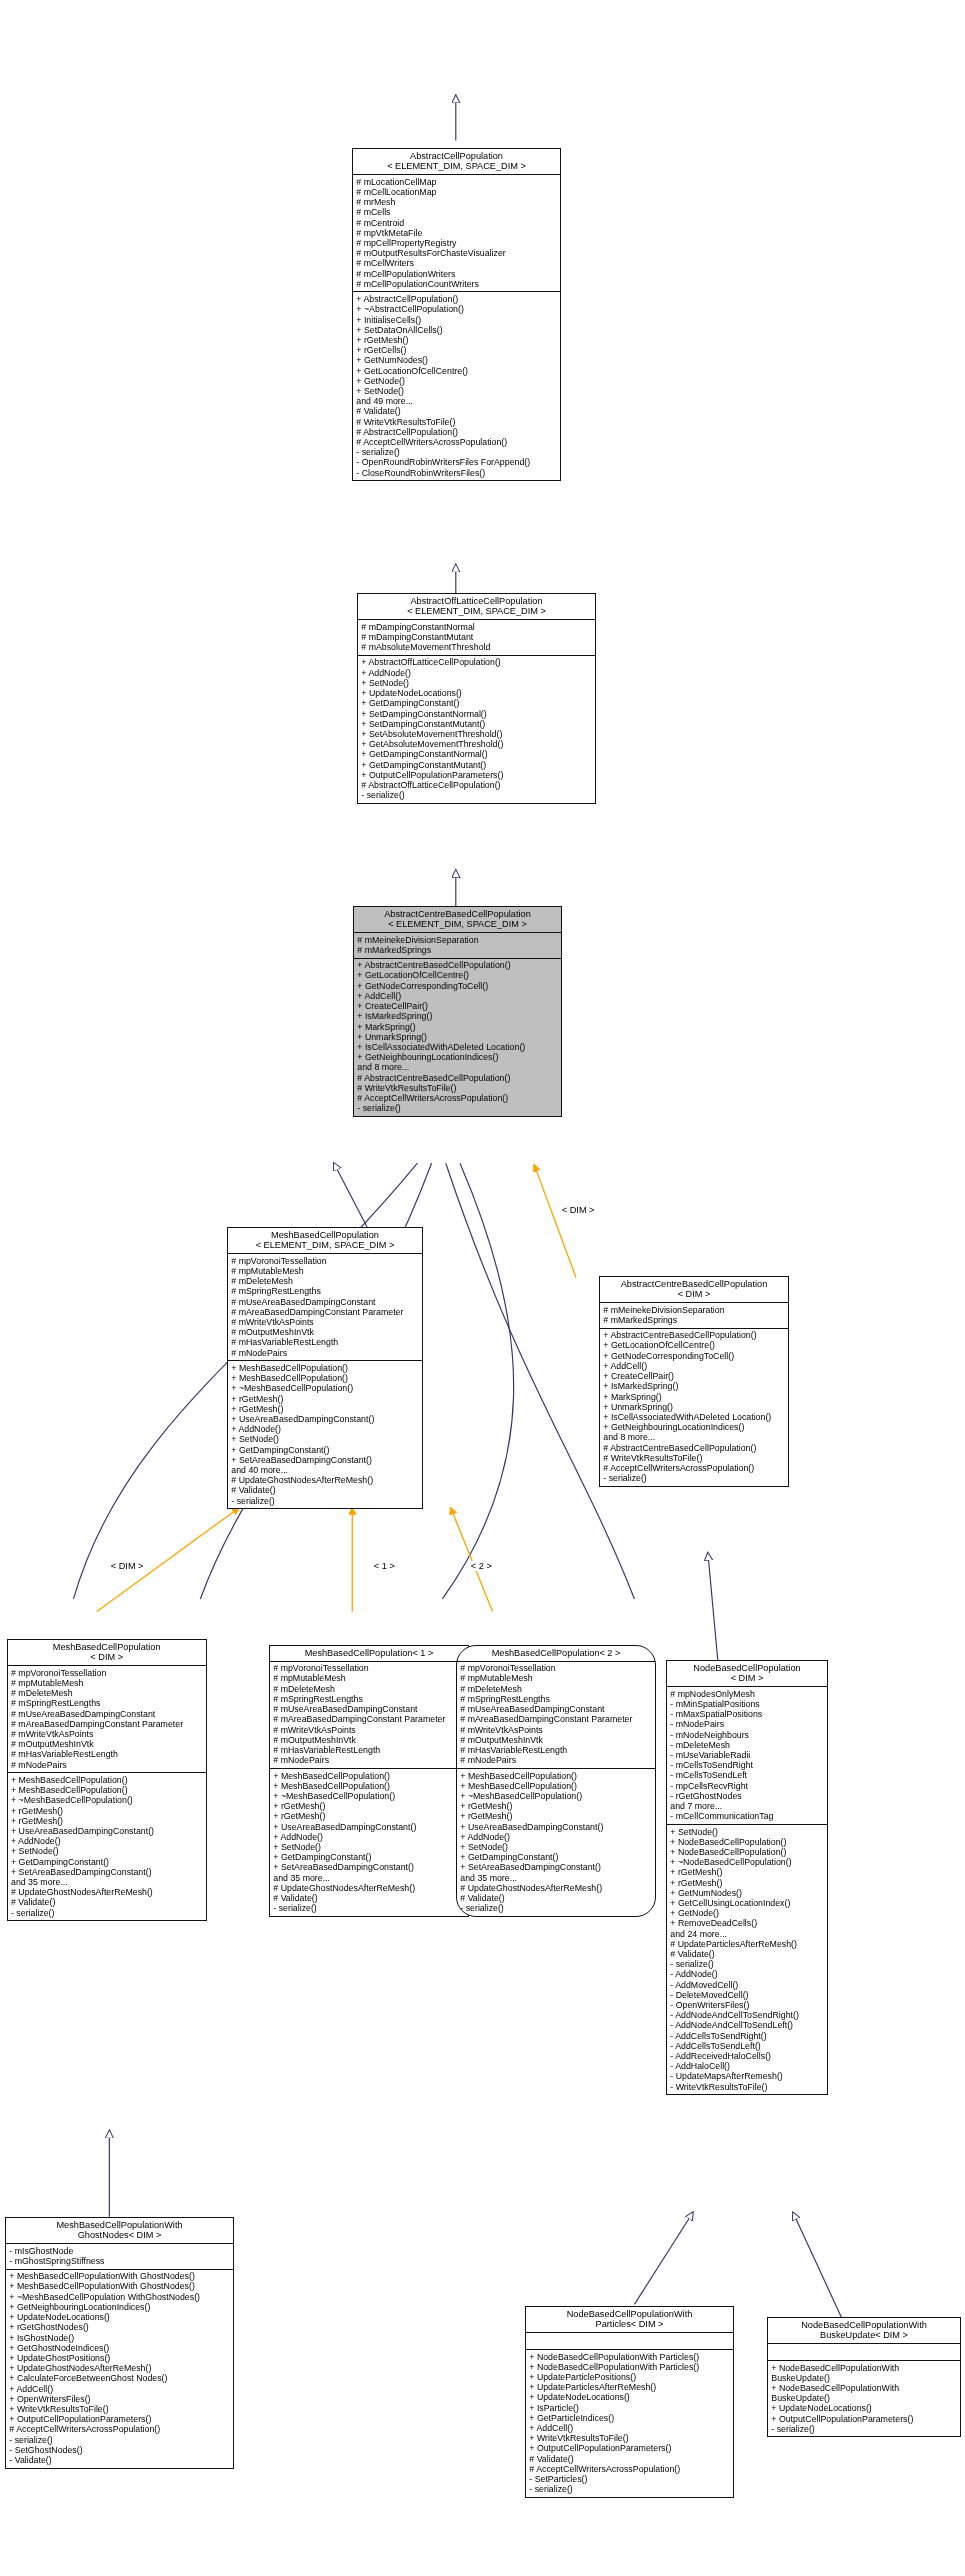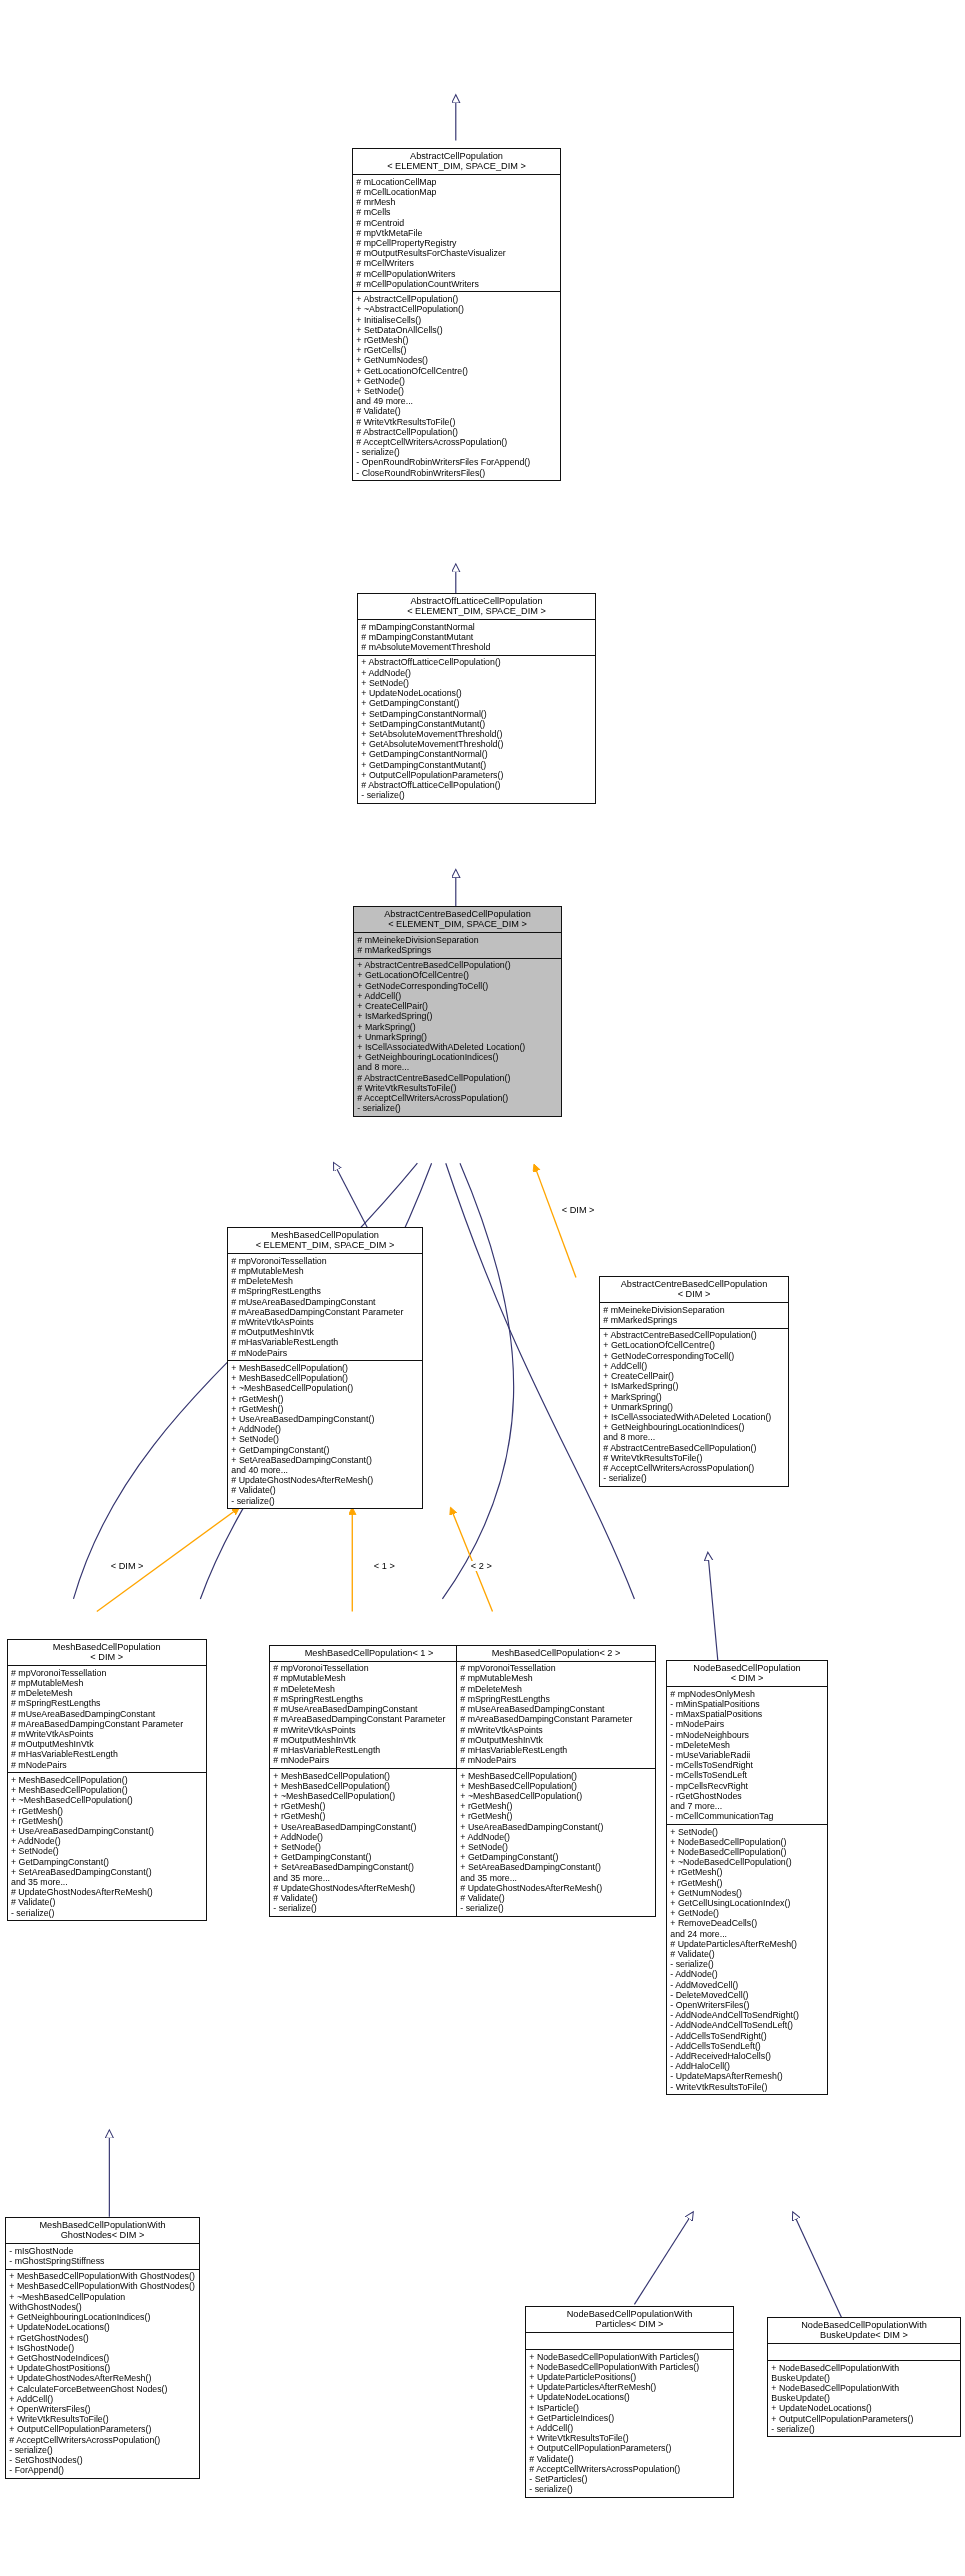--- a/index.html
+++ b/index.html
@@ -305,21 +305,21 @@
         <div class="row">+ SetNode()</div>
         <div class="row">+ GetDampingConstant()</div>
         <div class="row">+ SetAreaBasedDampingConstant()</div>
         <div class="row">and 35 more...</div>
         <div class="row"># UpdateGhostNodesAfterReMesh()</div>
         <div class="row"># Validate()</div>
         <div class="row">- serialize()</div>
       </div>
   </div>
 
-  <div class="node" style="left:456px;top:1645px;width:200px;">
+  <div class="node" style="left:456px;top:1645px;width:200px;border-radius:20px;">
     <div class="title">MeshBasedCellPopulation&lt; 2 &gt;</div>
     <div class="attrs">
         <div class="row"># mpVoronoiTessellation</div>
         <div class="row"># mpMutableMesh</div>
         <div class="row"># mDeleteMesh</div>
         <div class="row"># mSpringRestLengths</div>
         <div class="row"># mUseAreaBasedDampingConstant</div>
         <div class="row"># mAreaBasedDampingConstant Parameter</div>
         <div class="row"># mWriteVtkAsPoints</div>
         <div class="row"># mOutputMeshInVtk</div>
@@ -385,21 +385,21 @@
         <div class="row">- AddNodeAndCellToSendLeft()</div>
         <div class="row">- AddCellsToSendRight()</div>
         <div class="row">- AddCellsToSendLeft()</div>
         <div class="row">- AddReceivedHaloCells()</div>
         <div class="row">- AddHaloCell()</div>
         <div class="row">- UpdateMapsAfterRemesh()</div>
         <div class="row">- WriteVtkResultsToFile()</div>
       </div>
   </div>
 
-  <div class="node" style="left:5px;top:2217px;width:195px;">
+  <div class="node" style="left:5px;top:2217px;width:229px;">
     <div class="title">MeshBasedCellPopulationWith
 GhostNodes&lt; DIM &gt;</div>
     <div class="attrs">
         <div class="row">- mIsGhostNode</div>
         <div class="row">- mGhostSpringStiffness</div>
       </div>
     <div class="ops">
         <div class="row">+ MeshBasedCellPopulationWith GhostNodes()</div>
         <div class="row">+ MeshBasedCellPopulationWith GhostNodes()</div>
         <div class="row">+ ~MeshBasedCellPopulation WithGhostNodes()</div>
@@ -411,21 +411,21 @@
         <div class="row">+ UpdateGhostPositions()</div>
         <div class="row">+ UpdateGhostNodesAfterReMesh()</div>
         <div class="row">+ CalculateForceBetweenGhost Nodes()</div>
         <div class="row">+ AddCell()</div>
         <div class="row">+ OpenWritersFiles()</div>
         <div class="row">+ WriteVtkResultsToFile()</div>
         <div class="row">+ OutputCellPopulationParameters()</div>
         <div class="row"># AcceptCellWritersAcrossPopulation()</div>
         <div class="row">- serialize()</div>
         <div class="row">- SetGhostNodes()</div>
-        <div class="row">- ForAppend()</div>
+        <div class="row">- Validate()</div>
       </div>
   </div>
 
   <div class="node empty-attrs" style="left:525px;top:2306px;width:209px;">
     <div class="title">NodeBasedCellPopulationWith
 Particles&lt; DIM &gt;</div>
     <div class="attrs"></div>
     <div class="ops">
         <div class="row">+ NodeBasedCellPopulationWith Particles()</div>
         <div class="row">+ NodeBasedCellPopulationWith Particles()</div>

